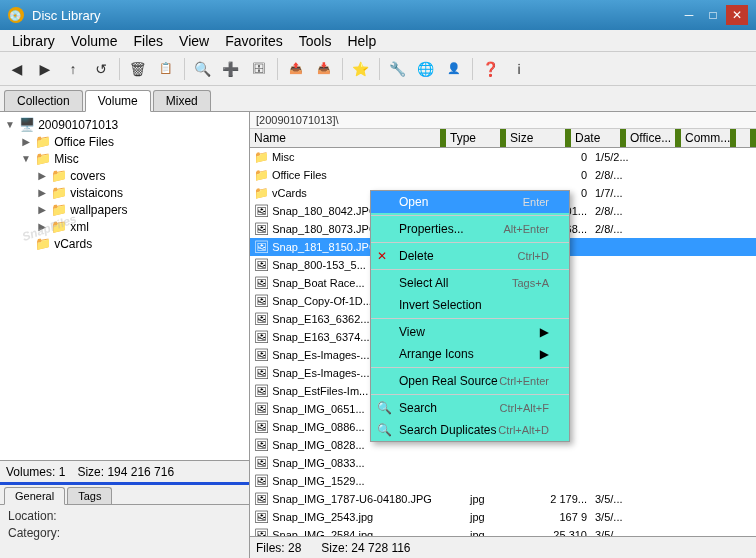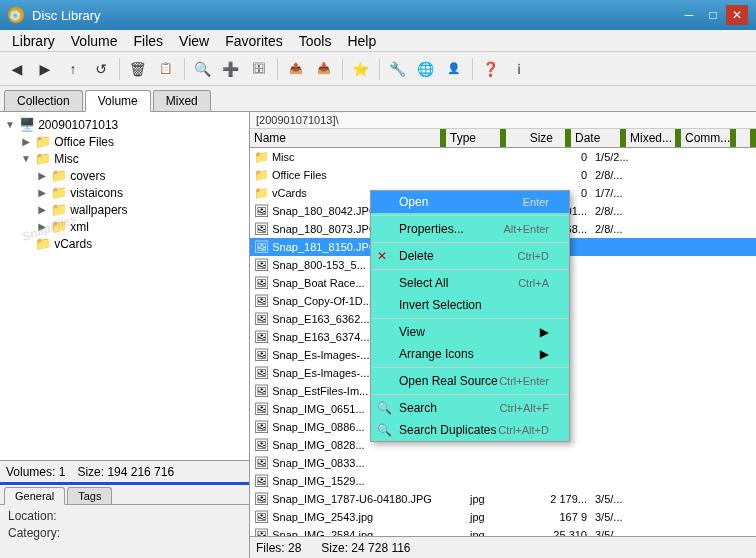--- a/index.html
+++ b/index.html
@@ -166,21 +166,21 @@
       font-size: 11px;
     }
     .col-header {
       padding: 2px 4px;
       border-right: 6px solid #4d7c0f;
       cursor: pointer;
       user-select: none;
     }
     .col-name { flex: 1; min-width: 180px; }
     .col-type { width: 60px; }
-    .col-size { width: 65px; text-align: right; padding-right: 12px; }
+    .col-size { width: 65px; text-align: left; padding-right: 20px; }
     .col-date { width: 55px; }
     .col-categ { width: 55px; }
     .col-comm { width: 55px; }
     .col-extra { width: 20px; }
 
     .file-list {
       flex: 1;
       overflow-y: auto;
       overflow-x: hidden;
     }
@@ -377,21 +377,21 @@
 
   <div class="right-panel">
 
     <div class="path-bar">[200901071013]\</div>
 
     <div class="file-list-header">
       <div class="col-header col-name">Name</div>
       <div class="col-header col-type">Type</div>
       <div class="col-header col-size">Size</div>
       <div class="col-header col-date">Date</div>
-      <div class="col-header col-categ">Mixed...</div>
+      <div class="col-header col-categ">Office...</div>
       <div class="col-header col-comm">Comm...</div>
       <div class="col-header col-extra"></div>
     </div>
 
     <div class="file-list" id="file-list" style="position:relative;">
     <div class="file-row">
           <div class="file-cell col-name"><span style="margin-right:3px;">📁</span>Misc</div>
           <div class="file-cell col-type"></div>
           <div class="file-cell col-size" style="text-align: right;">0</div>
           <div class="file-cell col-date">1/5/2...</div>
@@ -587,21 +587,21 @@
   </div>
   <div class="ctx-sep"></div>
   <div class="ctx-item">
     <span class="ctx-item-icon" style="color:#c00;">✕</span>
     <span>Delete</span>
     <span class="shortcut">Ctrl+D</span>
   </div>
   <div class="ctx-sep"></div>
   <div class="ctx-item">
     <span>Select All</span>
-    <span class="shortcut">Ctrl+A</span>
+    <span class="shortcut">Tags+A</span>
   </div>
   <div class="ctx-item">
     <span>Invert Selection</span>
   </div>
   <div class="ctx-sep"></div>
   <div class="ctx-item">
     <span>View</span>
     <span class="arrow">▶</span>
   </div>
   <div class="ctx-item">

